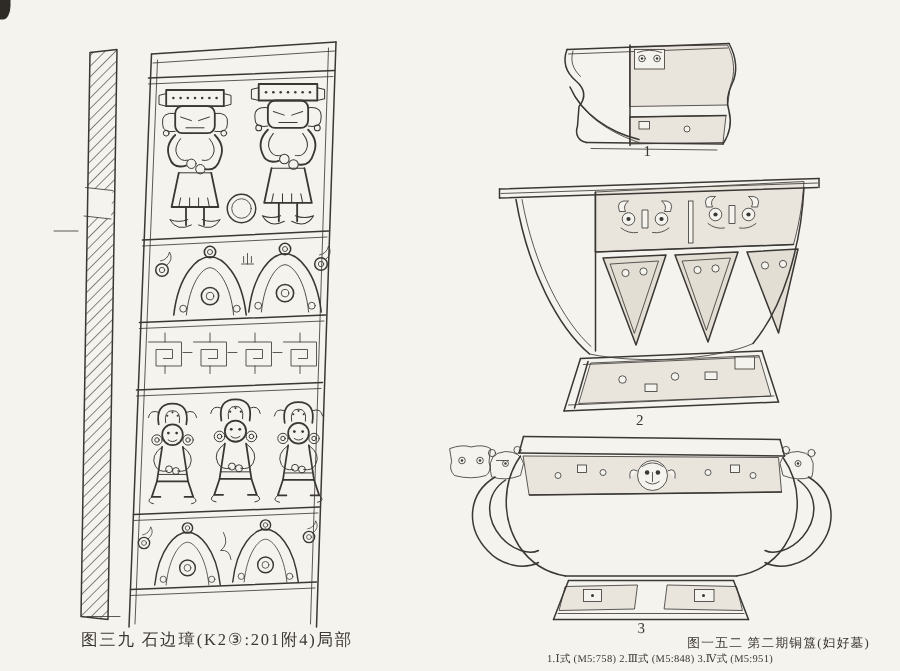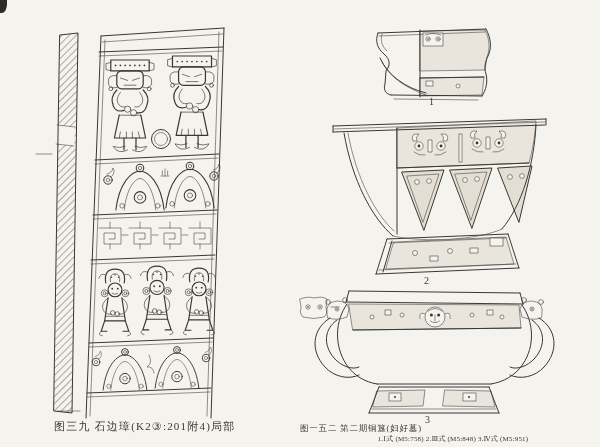--- a/index.html
+++ b/index.html
@@ -11,21 +11,21 @@
   }
   .page { position:relative; width:600px; height:447px; background:var(--paper); }
   .abs { position:absolute; }
   svg { display:block; overflow:visible; }
   .ln { stroke:var(--ink); fill:none; stroke-width:1; stroke-linecap:round; stroke-linejoin:round; }
   .tn { stroke:var(--ink); fill:none; stroke-width:0.55; stroke-linecap:round; stroke-linejoin:round; }
   .pp { fill:var(--paper); stroke:var(--ink); stroke-width:0.55; }
   .ink { fill:var(--ink); stroke:none; }
   .caption { position:absolute; white-space:nowrap; }
   .cap-main { font-size:11px; letter-spacing:1.2px; }
-  .cap-sub1 { font-size:8.5px; letter-spacing:0.8px; text-align:left; }
+  .cap-sub1 { font-size:8.5px; letter-spacing:0.8px; text-align:right; }
   .cap-sub2 { font-size:7px; letter-spacing:0.2px; text-align:center; }
   .num { position:absolute; font-size:10px; color:#3b3733; }
   .corner-mark { position:absolute; left:0; top:0; width:7px; height:13px;
     background:#2e2b27; border-radius:0 0 70% 0; }
 </style>
 </head>
 <body>
 
 <div class="page">
 
@@ -367,15 +367,15 @@
         <circle cx="172" cy="110" r="1" class="ink"></circle>
       <path d="M82,100 L192,100" class="ln"></path>
       <path d="M82,100 L72,126 M192,100 L202,126" class="ln"></path>
       <path d="M72,126 L202,126" class="ln"></path>
       <path d="M75,122 L199,122" class="tn"></path>
     </g>
   </svg>
   <div class="num" style="left:425px;top:414px">3</div>
 
   <div class="caption cap-sub1" style="left:300px;top:423px;width:280px">图一五二  第二期铜簋(妇好墓)</div>
-  <div class="caption cap-sub2" style="left:308px;top:434px;width:290px">1.Ⅰ式 (M5:758)  2.Ⅲ式 (M5:848)  3.Ⅳ式 (M5:951)</div>
+  <div class="caption cap-sub2" style="left:295px;top:434px;width:290px">1.Ⅰ式 (M5:758)  2.Ⅲ式 (M5:848)  3.Ⅳ式 (M5:951)</div>
 
 </div>
 
 </body></html>

